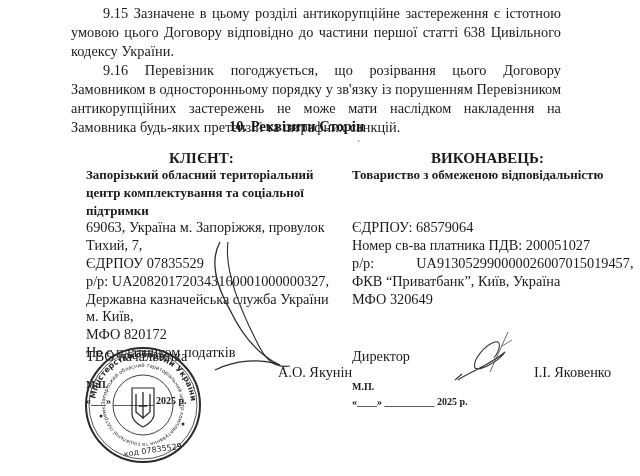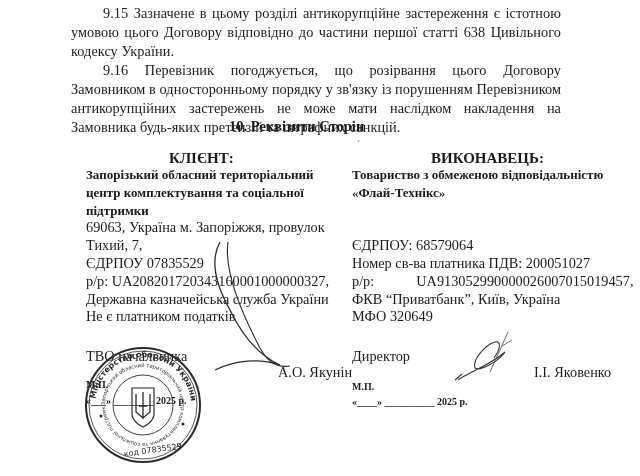--- a/index.html
+++ b/index.html
@@ -84,26 +84,27 @@
 
 <div class="col" style="left:86px;">
   <span class="line bold">Запорізький обласний територіальний</span>
   <span class="line bold">центр комплектування та соціальної</span>
   <span class="line bold">підтримки</span>
   <span class="line">69063, Україна м. Запоріжжя, провулок</span>
   <span class="line">Тихий, 7,</span>
   <span class="line">ЄДРПОУ 07835529</span>
   <span class="line">р/р:  UA208201720343160001000000327,</span>
   <span class="line">Державна казначейська служба України</span>
+  <span class="line">м. Київ,</span>
+  <span class="line">МФО 820172</span>
   <span class="line">Не є платником податків</span>
 </div>
 
 <div class="col" style="left:352px;">
   <span class="line bold">Товариство з обмеженою відповідальністю</span>
-  <span class="line bold">«Флай-Технікс»</span>
   <span class="gap"></span>
   <span class="gap"></span>
   <span class="line">ЄДРПОУ: 68579064</span>
   <span class="line">Номер св-ва платника ПДВ: 200051027</span>
   <span class="line"><span>р/р:</span><span style="display:inline-block;width:42px;"></span><span>UA913052990000026007015019457,</span></span>
   <span class="line">ФКВ “Приватбанк”,   Київ, Україна</span>
   <span class="line">МФО 320649</span>
 </div>
 
 <div class="abs" style="left:86px; top:348px;">ТВО начальника</div>

